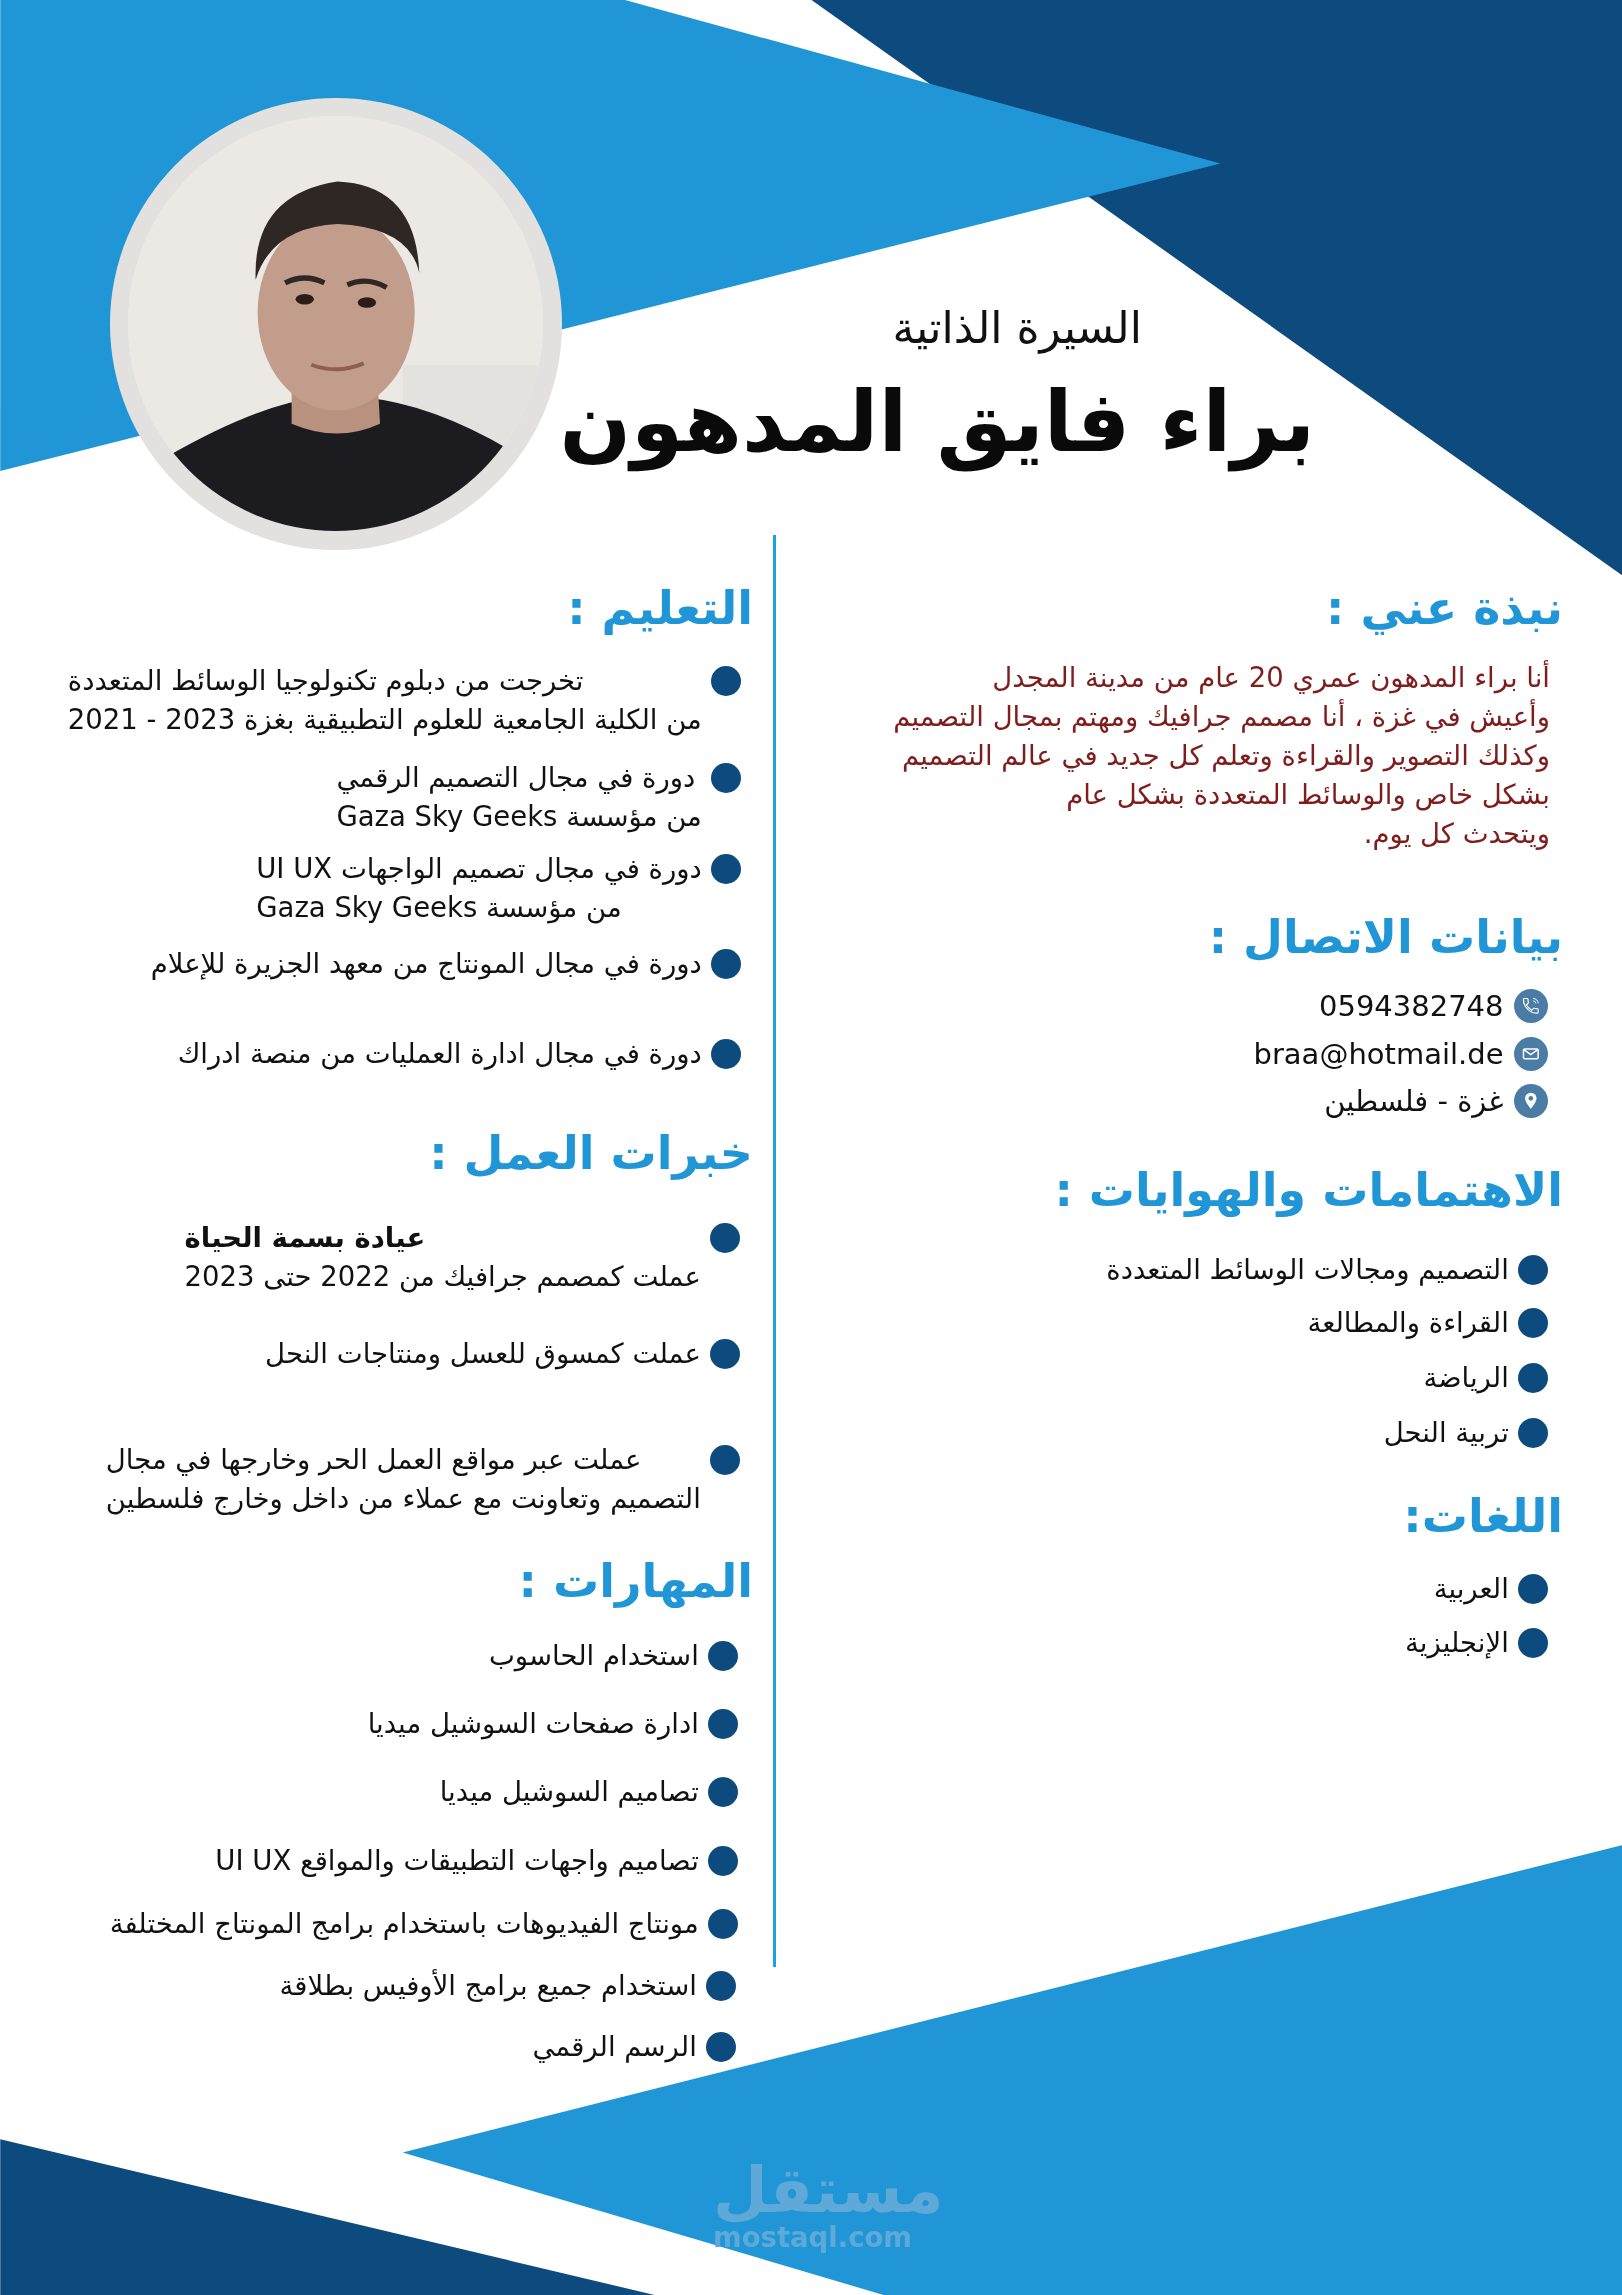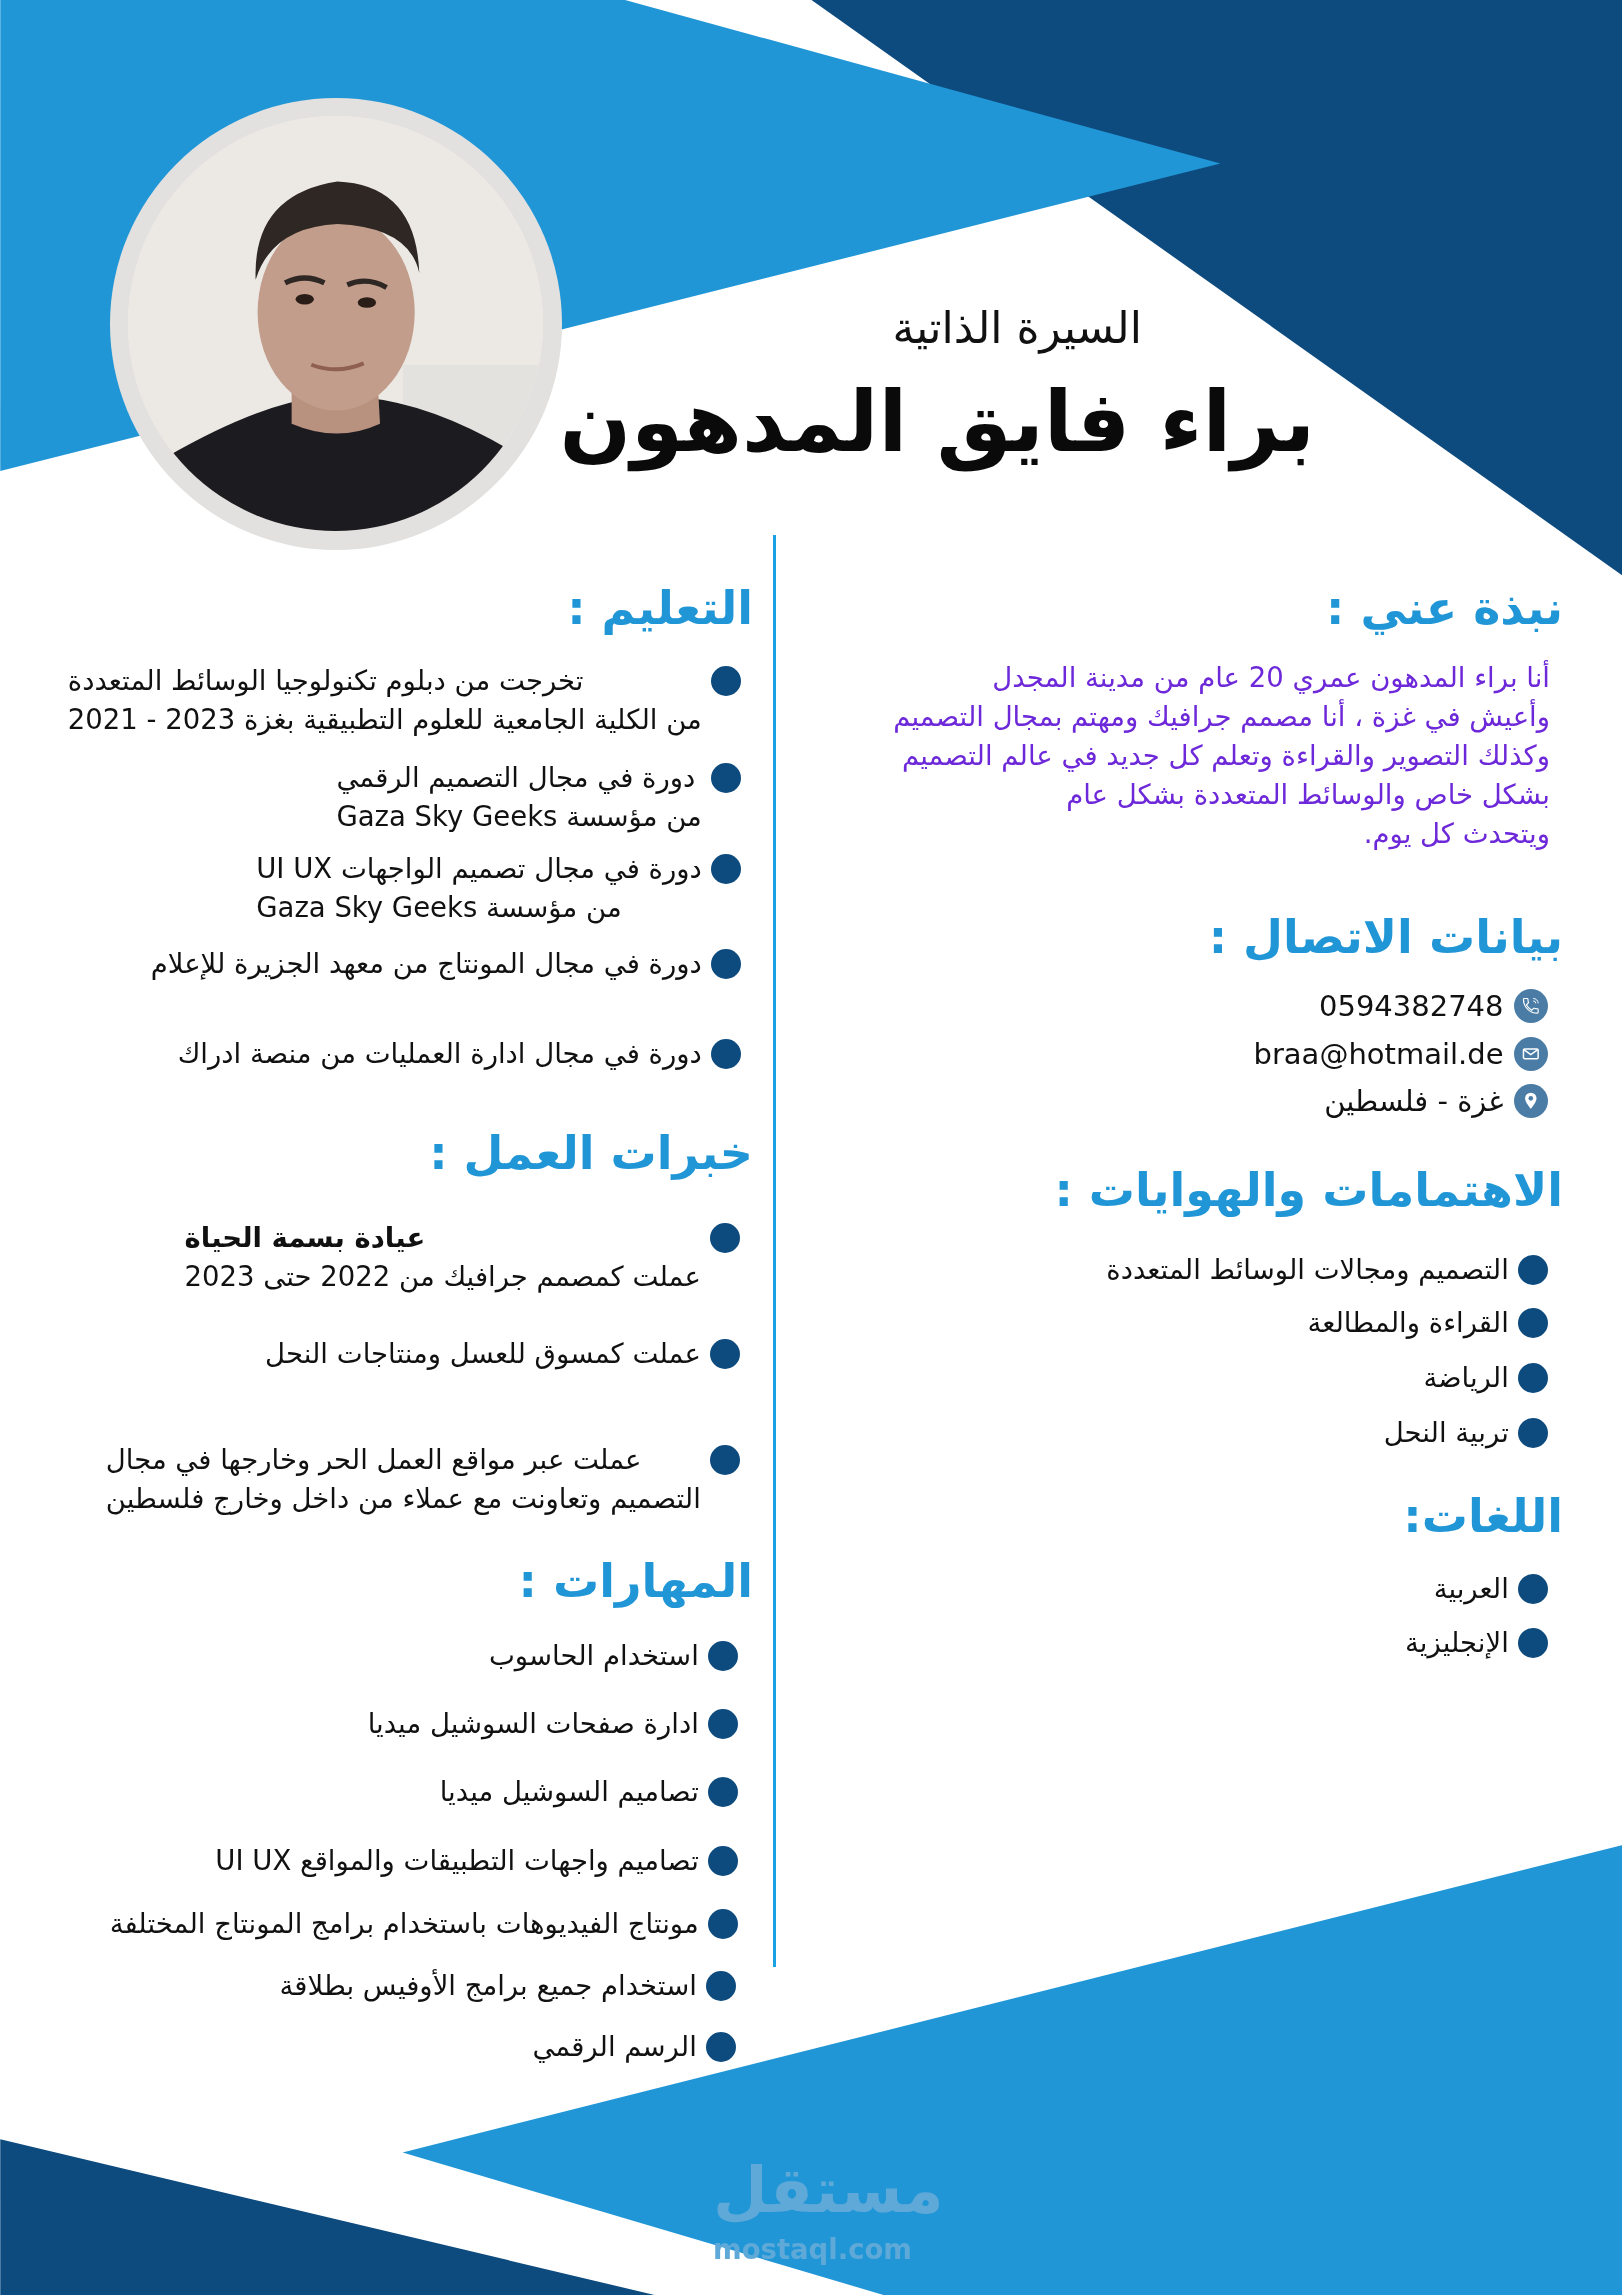--- a/index.html
+++ b/index.html
@@ -19,36 +19,36 @@
     overflow: hidden; background: #eeebe7;
   }
 
   
   .cv-subtitle { position: absolute; right: 481px; top: 302px; font-size: 44px; font-weight: normal; color: #111; z-index: 2; }
   .cv-name { position: absolute; right: 308px; top: 373px; font-size: 84px; font-weight: bold; color: #0a0a0a; z-index: 2; }
 
   .divider { position: absolute; left: 773px; top: 535px; width: 3.3px; height: 1432px; background: #19a1e3; z-index: 2; }
 
   .section-title { font-size: 46px; font-weight: bold; color: #2196d6; direction: rtl; white-space: nowrap; }
-  .body-text { font-size: 27.5px; line-height: 39px; color: #6d28d9; direction: rtl; white-space: nowrap; }
+  .body-text { font-size: 27.5px; line-height: 39px; color: #7f1d1d; direction: rtl; white-space: nowrap; }
 
   .bullet { display: inline-block; width: 30px; height: 30px; border-radius: 50%; background: #0d4a7e; flex-shrink: 0; }
   .item { display: flex; flex-direction: row; direction: rtl; align-items: flex-start; position: absolute; }
   .item .bullet { margin-top: 5.2px; margin-left: 9.2px; }
   .item .text { display: flex; flex-direction: column; direction: rtl; text-align: left; }
   .item .line { font-size: 27.5px; line-height: 39px; white-space: nowrap; color: #111; }
   .item .line.bold { font-weight: bold; }
 
   .contact-row { position: absolute; display: flex; direction: rtl; align-items: center; }
   .contact-icon { width: 34px; height: 34px; border-radius: 50%; background: #4a7ca6; display: flex; align-items: center; justify-content: center; margin-left: 10.5px; }
   .contact-text { font-size: 29px; color: #111; white-space: nowrap; }
 
   .watermark { position: absolute; left: 713px; top: 2159px; width: 196px; text-align: center; z-index: 3; color: #5ea9d8; }
   .watermark .ar { font-size: 63px; font-weight: bold; line-height: 63px; }
-  .watermark .en { font-size: 27.5px; font-weight: bold; line-height: 30px; margin-top: 12px; }
+  .watermark .en { font-size: 27.5px; font-weight: bold; line-height: 30px; }
 </style>
 </head>
 <body>
 
 <svg class="bg-shapes" viewBox="0 0 2480 3508" xmlns="http://www.w3.org/2000/svg">
 
   <polygon points="1240,0 2480,0 2480,880" fill="#0d4a7e"></polygon>
 
   <polygon points="0,0 955,0 1865,250 0,720" fill="#2196d6"></polygon>
 

